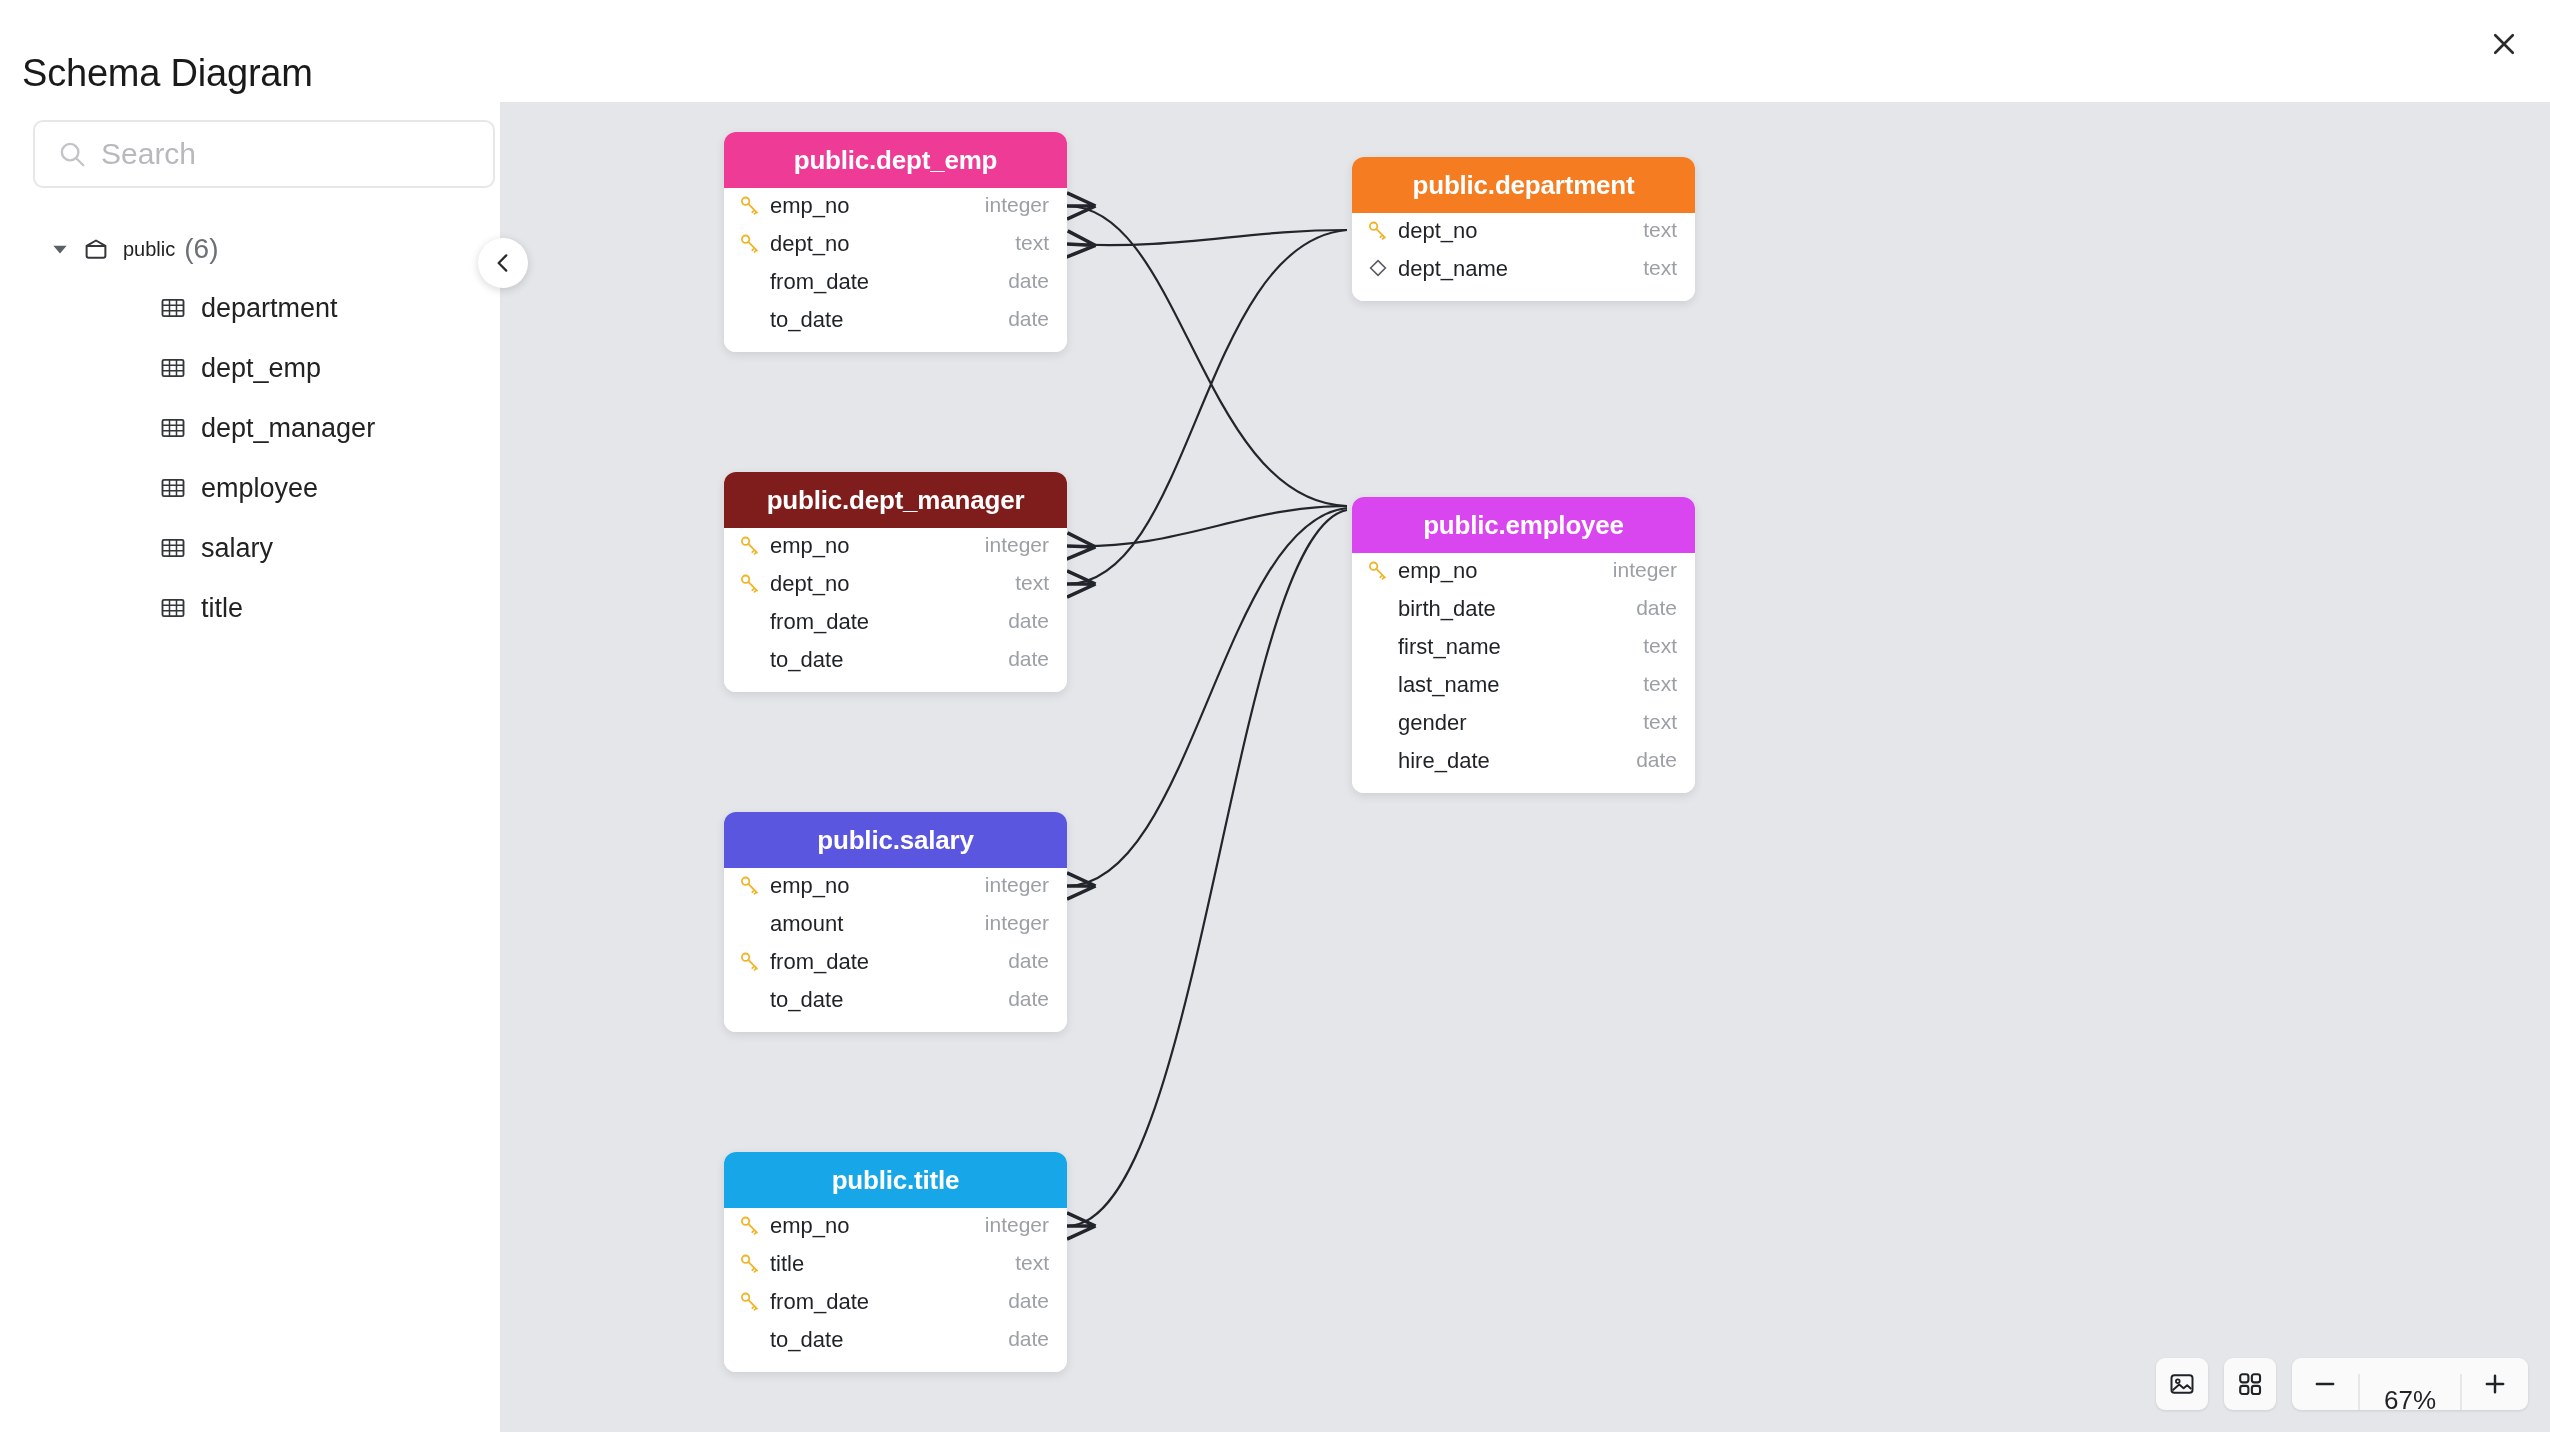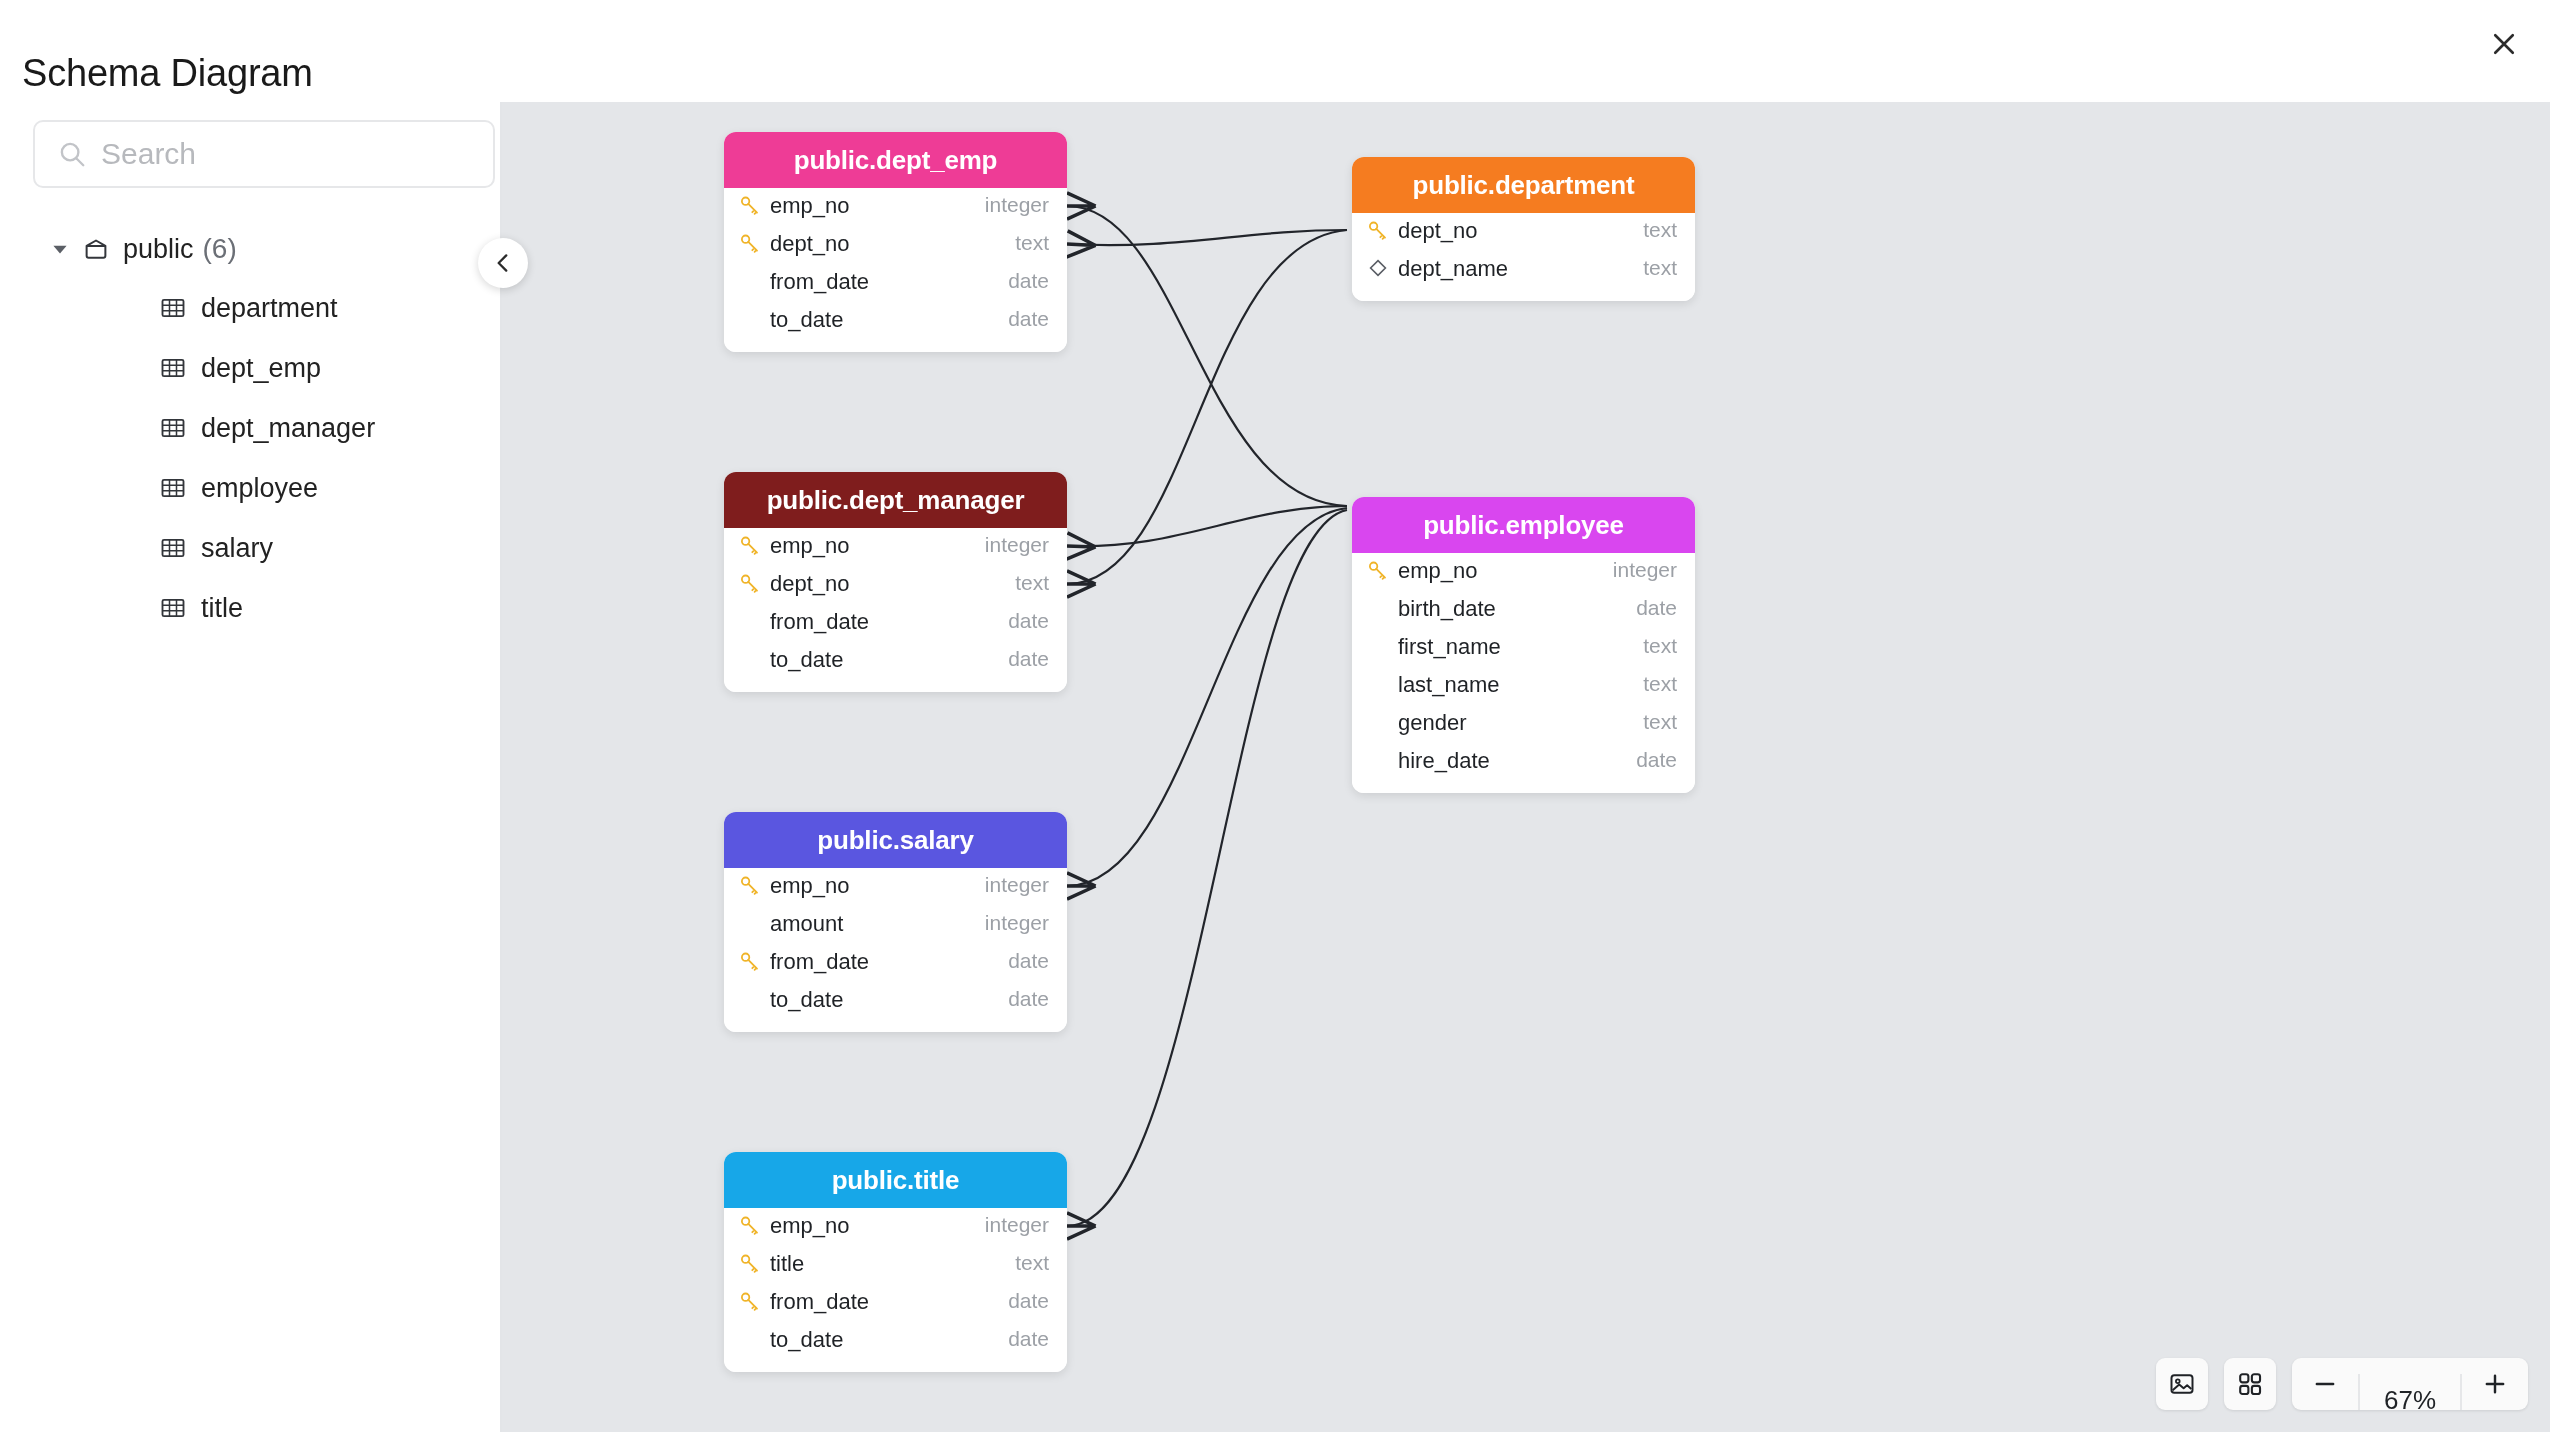--- a/index.html
+++ b/index.html
@@ -59,21 +59,21 @@
   }
   #search-input::placeholder { color: #b7b9bd; }
 
   .tree { margin-top: 32px; }
   .tree-schema {
     display: flex; align-items: center;
     height: 58px; padding-left: 16px; cursor: pointer;
   }
   .caret { width: 22px; height: 22px; display:block; margin-right: 10px; }
   .schema-icon { width: 30px; height: 30px; display:block; margin-right: 12px; }
-  .schema-label { font-size: 27px; color: #222; }
+  .schema-label { font-size: 20px; color: #222; }
   .schema-count { font-size: 28px; color: #6b6f76; margin-left: 9px; }
 
   .tree-table {
     display: flex; align-items: center;
     height: 60px; padding-left: 126px; cursor: pointer;
   }
   .table-icon { width: 28px; height: 28px; display:block; margin-right: 14px; flex:0 0 auto;}
   .table-label { font-size: 27px; color: #222; }
 
   

